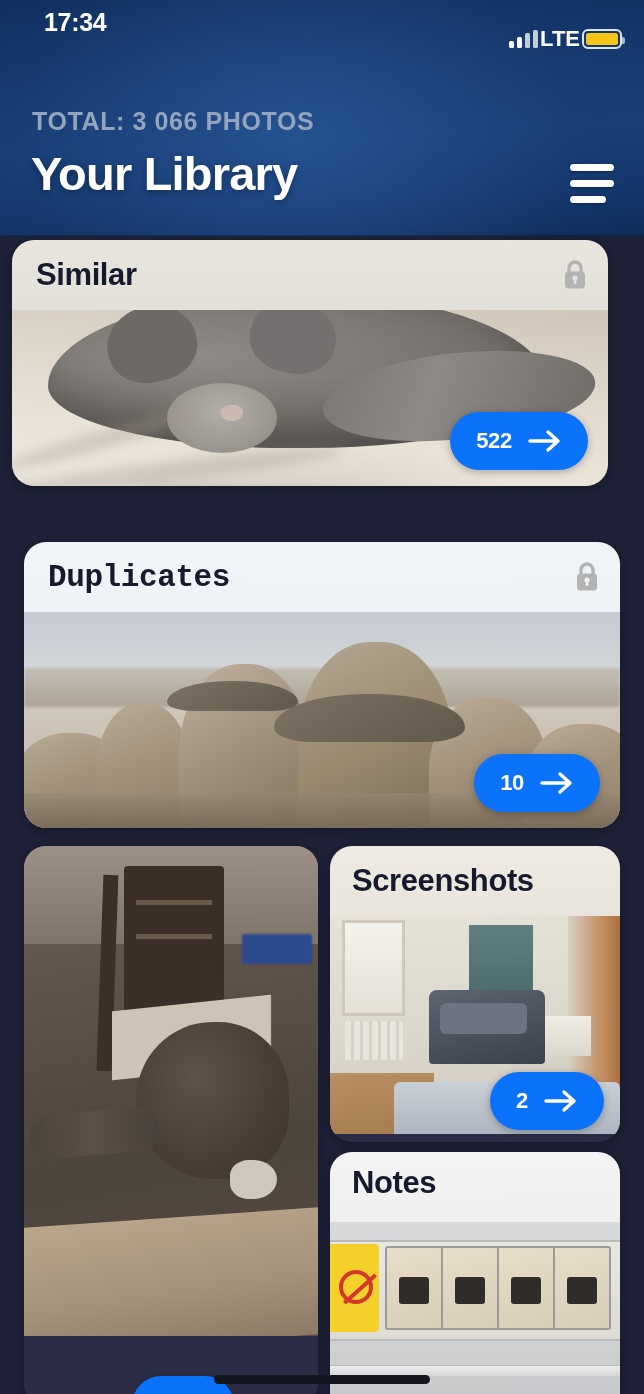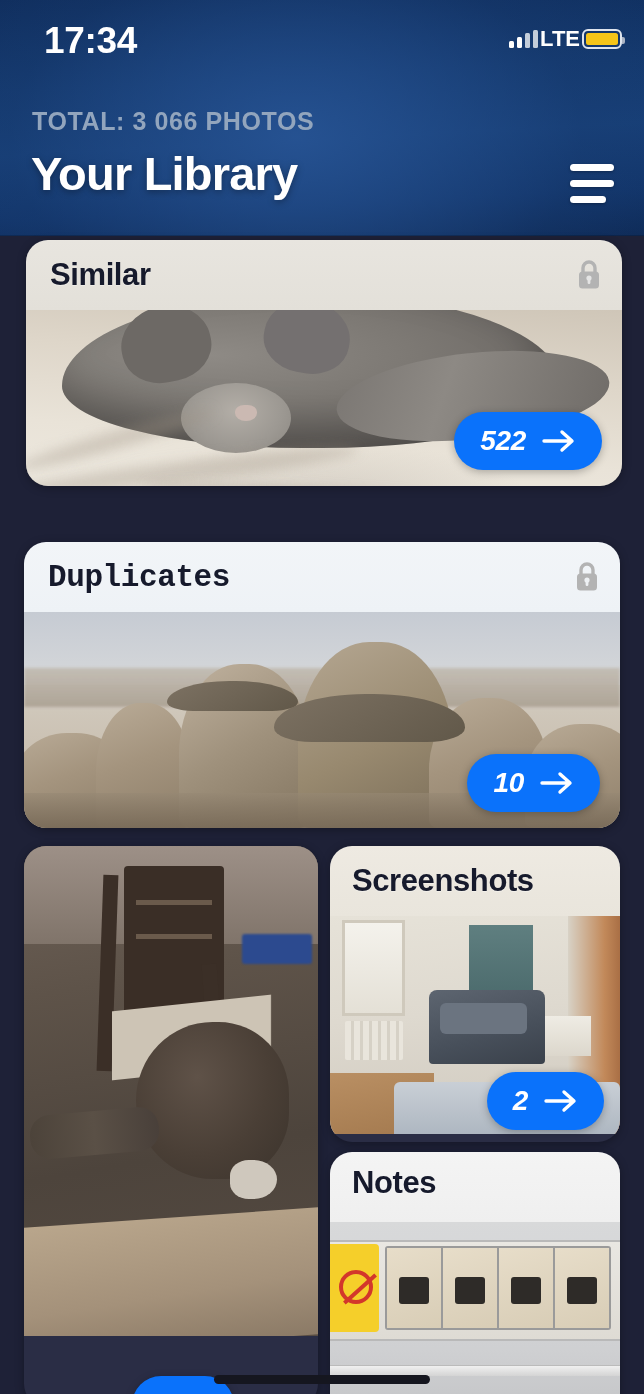--- a/index.html
+++ b/index.html
@@ -28,22 +28,22 @@
   #header:after {
     content:""; position:absolute; left:0; right:0; bottom:0; height:1px;
     background:rgba(0,0,0,0.18);
   }
 
   
   #statusbar {
     position:absolute; left:0; top:0; width:644px; height:66px;
   }
   #clock {
-    position:absolute; left:44px; top:20px;
-    font-size:37px; font-weight:bold; color:#ffffff;
+    position:absolute; left:44px; top:8px;
+    font-size:25px; font-weight:bold; color:#ffffff;
     letter-spacing:-0.3px;
   }
   #status-right {
     position:absolute; right:22px; top:26px;
     display:flex; align-items:center; gap:2px;
   }
   .bars { display:flex; align-items:flex-end; gap:3px; height:18px; }
   .bars i { display:block; width:5px; background:#ffffff; border-radius:1.5px; }
   .bars i:nth-child(1){ height:7px; }
   .bars i:nth-child(2){ height:11px; }
@@ -117,26 +117,26 @@
     position:absolute;
     display:flex; align-items:center; justify-content:center;
     gap:16px;
     height:58px;
     padding:0 26px;
     border-radius:29px;
     background:#0a72fb;
     box-shadow:0 2px 8px rgba(0,0,0,0.28);
   }
   .badge-count {
-    font-size:28px; font-weight:bold; color:#ffffff; letter-spacing:-0.3px;font-style:italic;
+    font-size:22px; font-weight:bold; color:#ffffff; letter-spacing:-0.3px;
   }
   .badge-arrow { display:block; }
 
   
-  #card-similar    { left:26px;  top:240px;  width:596px; height:246px;text-align:right; }
+  #card-similar    { left:12px;  top:240px;  width:596px; height:246px;text-align:right; }
   #card-similar .card-head { background:linear-gradient(180deg,#e8e5df 0%,#e3e0d9 100%); }
   #card-similar .card-photo { height:216px; }
   #card-similar .badge { right:20px; bottom:16px; }
 
   #card-duplicates { left:24px;  top:542px;  width:596px; height:286px; }
   #card-duplicates .card-head { background:linear-gradient(180deg,#f2f5f8 0%,#eef2f6 100%);font-family:Liberation Mono, monospace; }
   #card-duplicates .card-photo { height:216px; }
   #card-duplicates .badge { right:20px; bottom:16px; }
 
   #card-videos     { left:24px;  top:846px;  width:294px; height:560px; }

